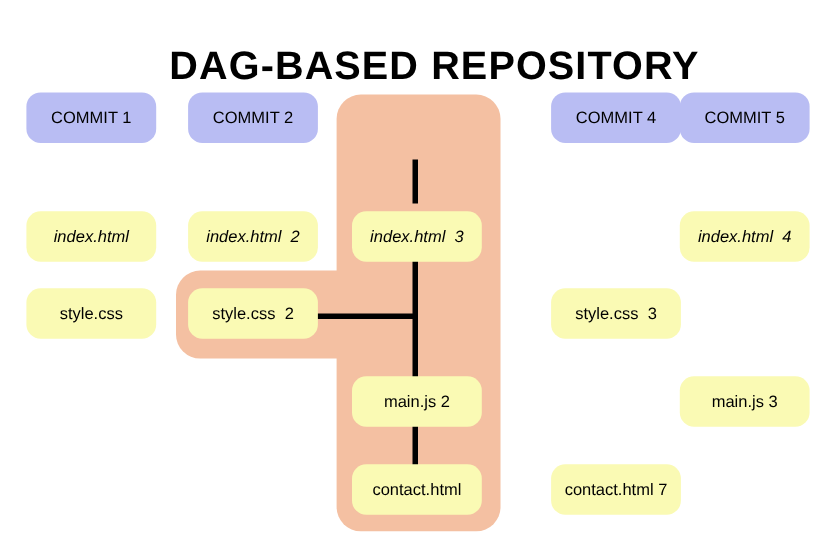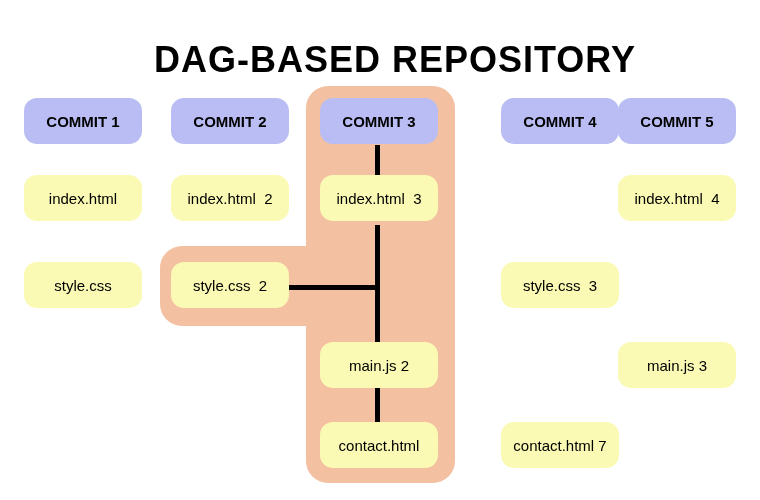--- a/index.html
+++ b/index.html
@@ -61,28 +61,28 @@
     width: 118px;
     height: 46px;
     border-radius: 13px;
     display: flex;
     align-items: center;
     justify-content: center;
     font-size: 15px;
     color: var(--text, #000000);
     white-space: pre;
   }
-  .commit { background: var(--commit_fill, #b9bdf3); top: 98px; font-weight: bold; }
+  .commit { background: var(--commit_fill, #b9bdf3); top: 84px; }
   .file   { background: var(--file_fill, #fafab4); }
   .col-0 { left: 24px; }
   .col-1 { left: 171px; }
   .col-2 { left: 320px; }
   .col-3 { left: 469px; margin-left: 32px; }
   .col-4 { left: 618px; }
-  .row-0 { top: 175px; }
+  .row-0 { top: 192px; font-style: italic; }
   .row-1 { top: 262px; }
   .row-2 { top: 342px; }
   .row-3 { top: 422px; }
 </style>
 </head>
 <body>
 
 <div class="canvas">
 
   <h1 class="title">DAG-BASED REPOSITORY</h1>
@@ -90,21 +90,20 @@
   <div class="hl-band"></div>
   <div class="hl-ext"></div>
 
   <div class="conn conn-v1"></div>
   <div class="conn conn-v2"></div>
   <div class="conn conn-h"></div>
   <div class="conn conn-v3"></div>
 
   <div class="box commit col-0">COMMIT 1</div>
   <div class="box commit col-1">COMMIT 2</div>
-  <div class="box commit col-2">COMMIT 3</div>
   <div class="box commit col-3">COMMIT 4</div>
   <div class="box commit col-4">COMMIT 5</div>
 
   <div class="box file col-0 row-0">index.html</div>
   <div class="box file col-1 row-0">index.html  2</div>
   <div class="box file col-2 row-0">index.html  3</div>
   <div class="box file col-4 row-0">index.html  4</div>
 
   <div class="box file col-0 row-1">style.css</div>
   <div class="box file col-1 row-1">style.css  2</div>

